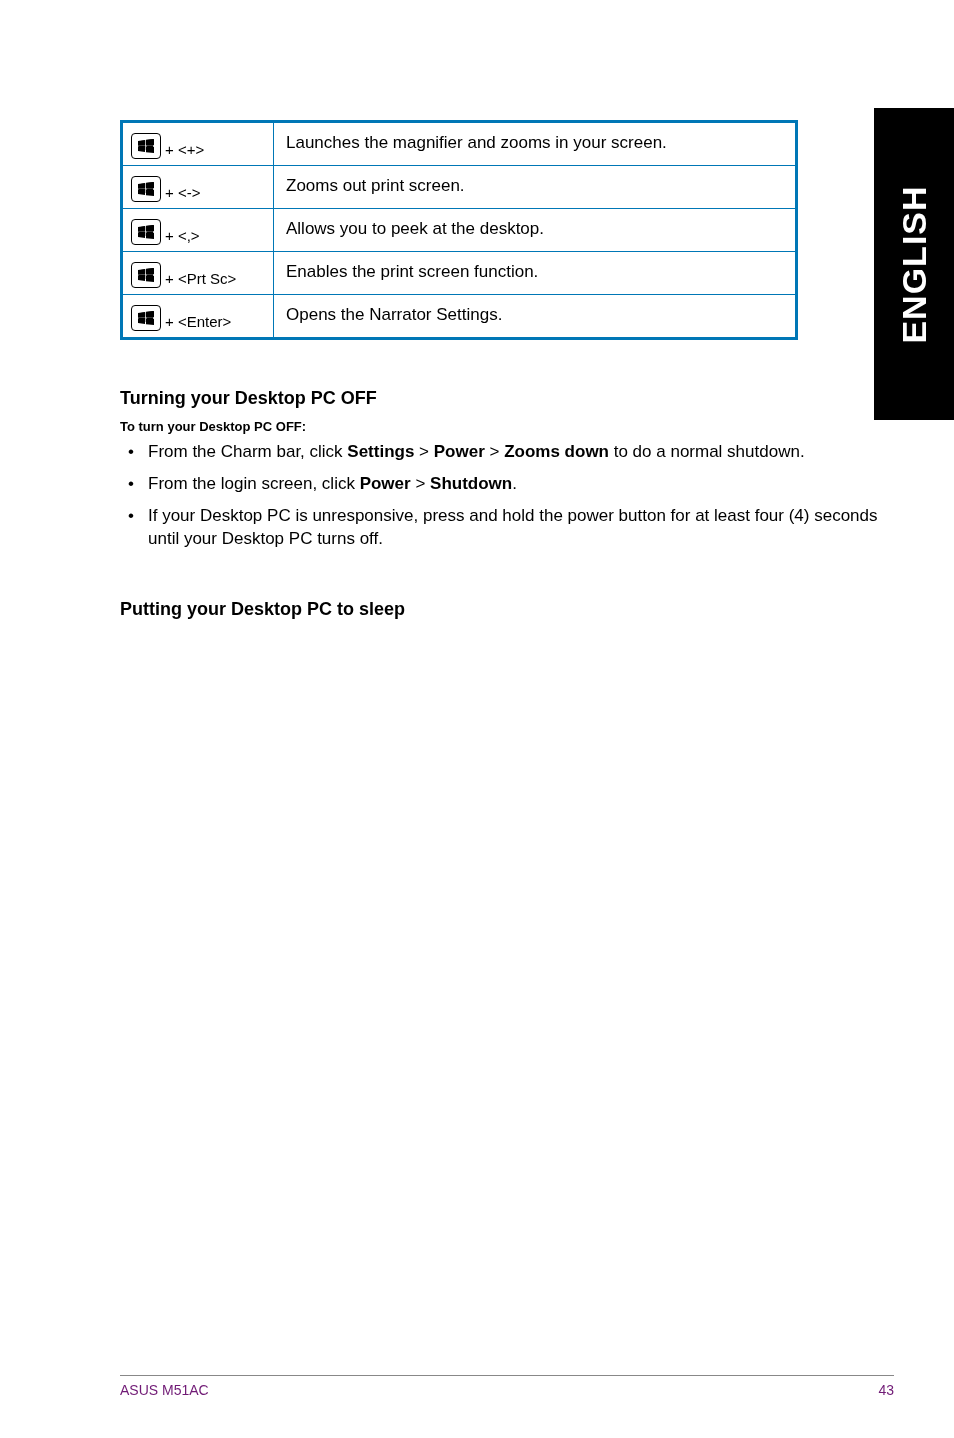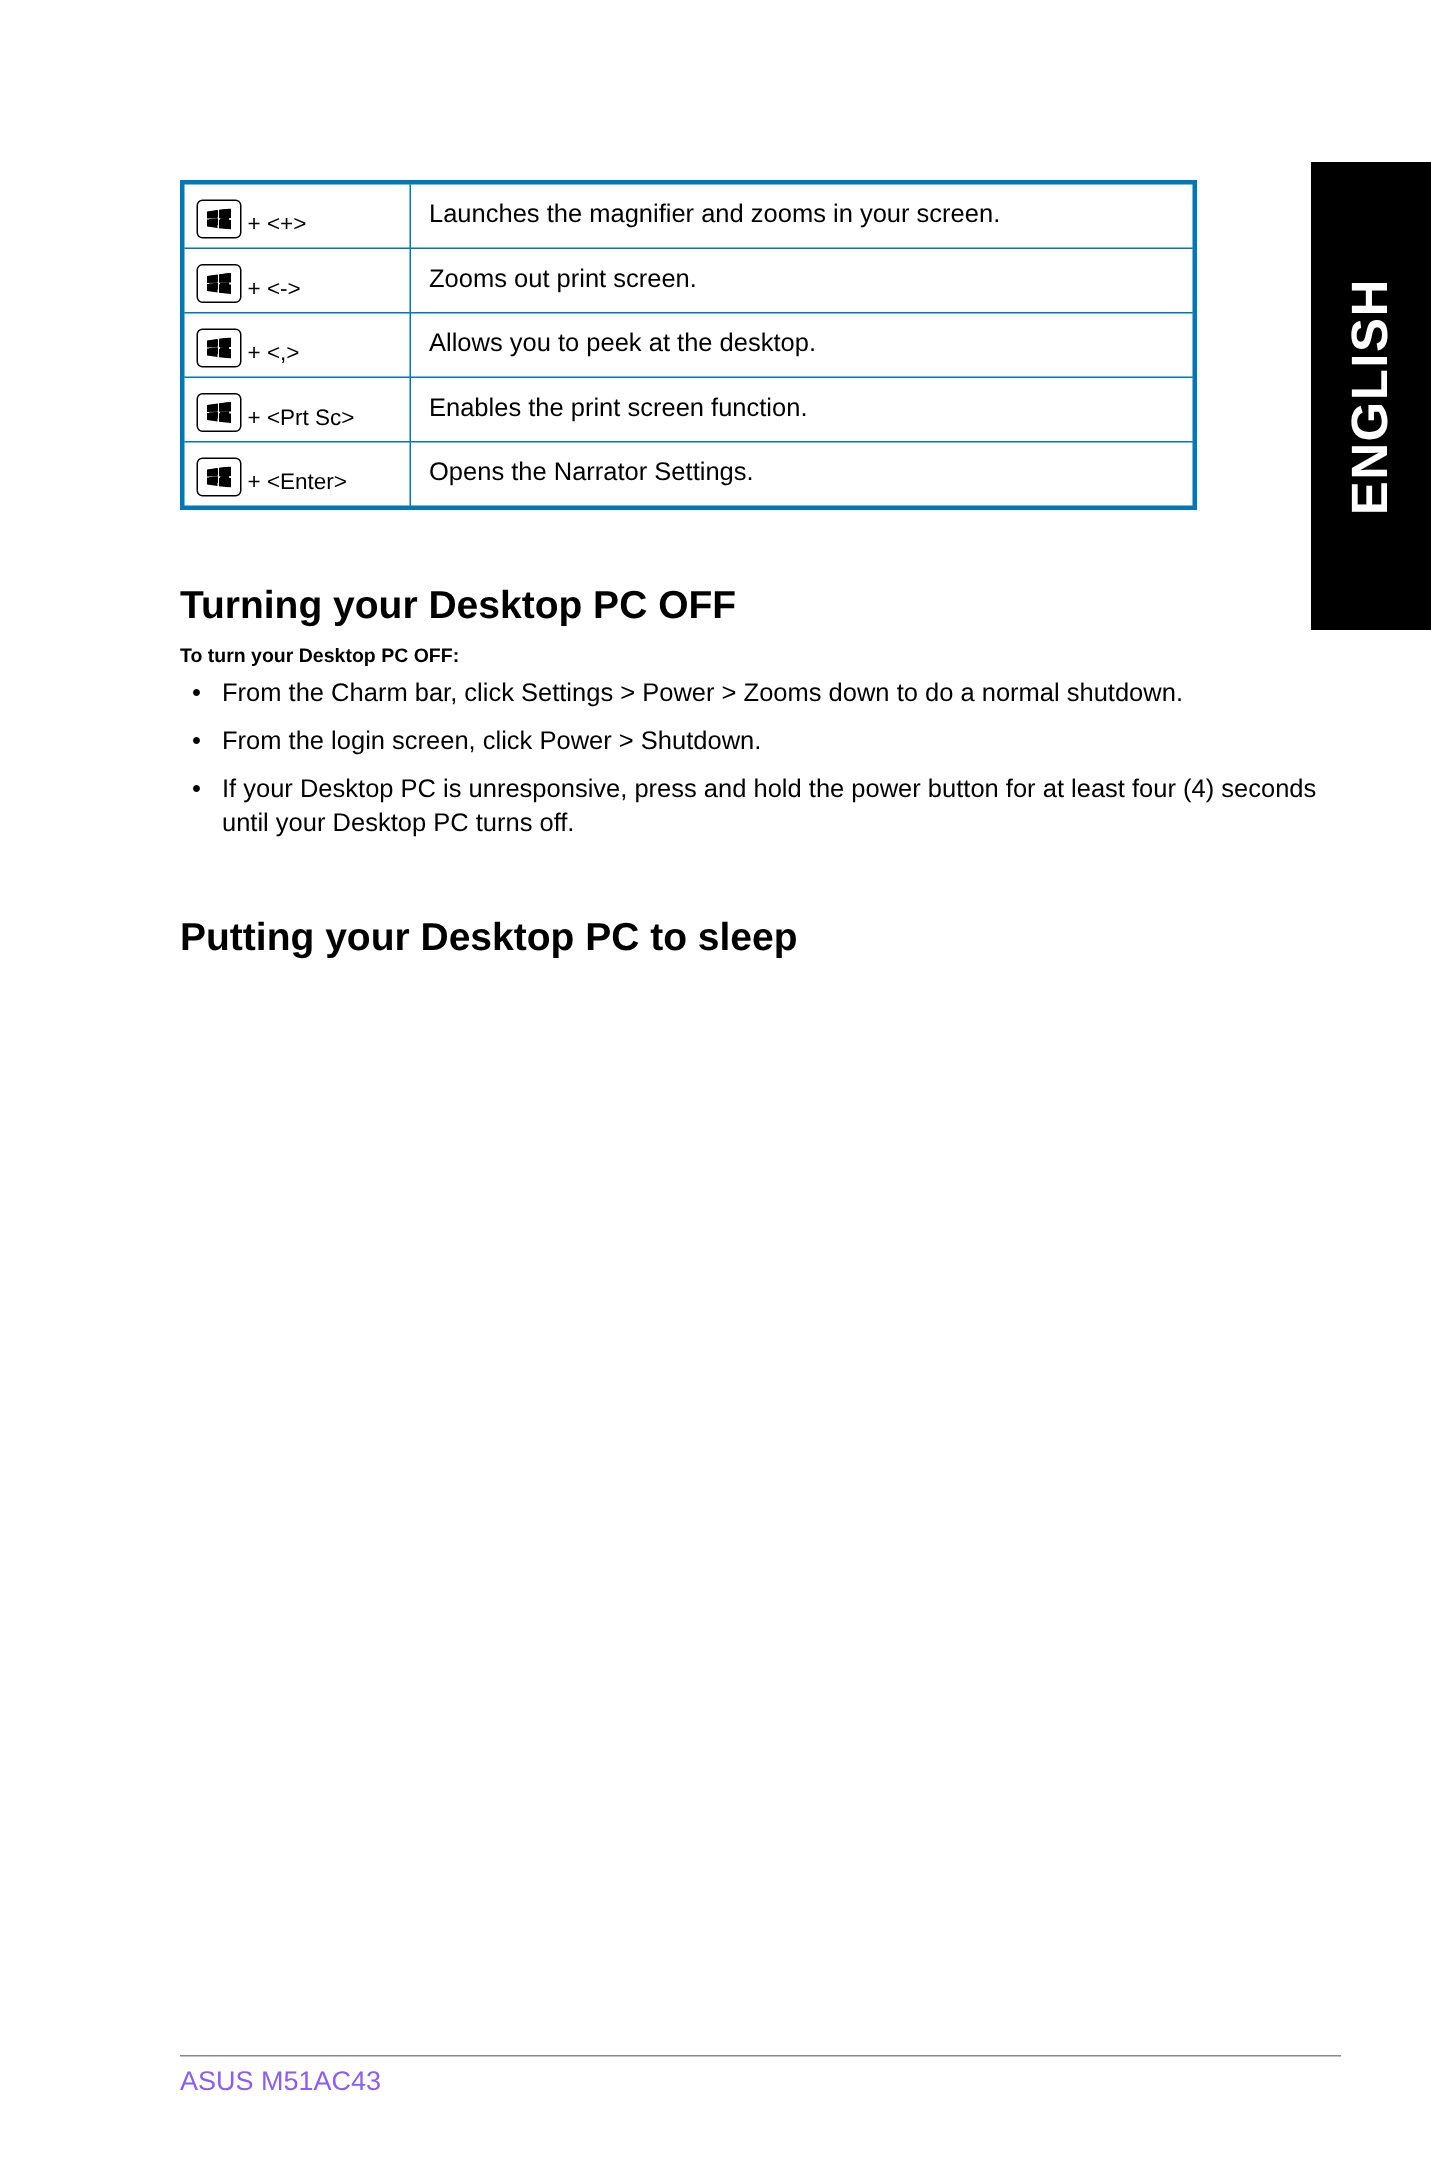--- a/index.html
+++ b/index.html
@@ -8,28 +8,28 @@
   .side-tab { position: absolute; top: 108px; right: 0; width: 80px; height: 312px; background: #000; display: flex; align-items: center; justify-content: center; }
   .side-tab span { color: #fff; font-size: 34px; font-weight: bold; letter-spacing: 1px; transform: rotate(-90deg); white-space: nowrap; font-family: Arial, Helvetica, sans-serif; }
   table.shortcuts { width: 678px; border-collapse: collapse; border: 3px solid #0077b6; }
   table.shortcuts td { border: 1px solid #0077b6; padding: 10px 12px; vertical-align: top; font-size: 17px; }
   table.shortcuts td.keycell { width: 152px; padding: 10px 8px 6px 8px; vertical-align: bottom; }
   .keywrap { display: flex; align-items: flex-end; gap: 4px; }
   .winkey { display: inline-block; width: 30px; height: 26px; border: 1.5px solid #000; border-radius: 4px; position: relative; }
   .winkey::before { content: ""; position: absolute; left: 7px; top: 5px; width: 14px; height: 12px; background: #000; clip-path: polygon(0 18%, 45% 10%, 45% 48%, 0 52%, 0 58%, 45% 54%, 45% 92%, 0 100%, 0 18%, 55% 8%, 100% 0, 100% 46%, 55% 48%, 55% 54%, 100% 52%, 100% 100%, 55% 90%, 55% 8%); }
   .winkey svg { position:absolute; left:6px; top:5px; width:16px; height:14px; }
   .keytxt { font-size: 15px; padding-bottom: 1px; }
-  h2.section { font-size: 26px; font-weight: bold; margin-top: 48px; margin-bottom: 10px; }
+  h2.section { font-size: 18px; font-weight: bold; margin-top: 48px; margin-bottom: 10px; }
   h3.sub { font-size: 13px; font-weight: bold; margin-bottom: 6px; }
   p.body { font-size: 17px; margin-bottom: 6px; line-height: 1.35; }
   ul.body { list-style: none; padding-left: 28px; }
   ul.body li { font-size: 17px; line-height: 1.4; margin-bottom: 8px; position: relative; }
   ul.body li::before { content: "•"; position: absolute; left: -20px; top: 0; }
-  .footer { position: absolute; left: 120px; right: 60px; bottom: 40px; border-top: 1px solid #888; padding-top: 6px; display: flex; font-size: 18px; color: #8b5cf6; }
-  .b { font-weight: normal; text-align: center; }
+  .footer { position: absolute; left: 120px; right: 60px; bottom: 40px; border-top: 1px solid #888; padding-top: 6px; display: flex; justify-content: space-between; font-size: 14px; color: #701a75; }
+  .b { font-weight: bold; text-align: center; }
 </style>
 </head>
 <body>
 
 <div class="page">
 
   <div class="side-tab">
     <span>ENGLISH</span>
   </div>
 

